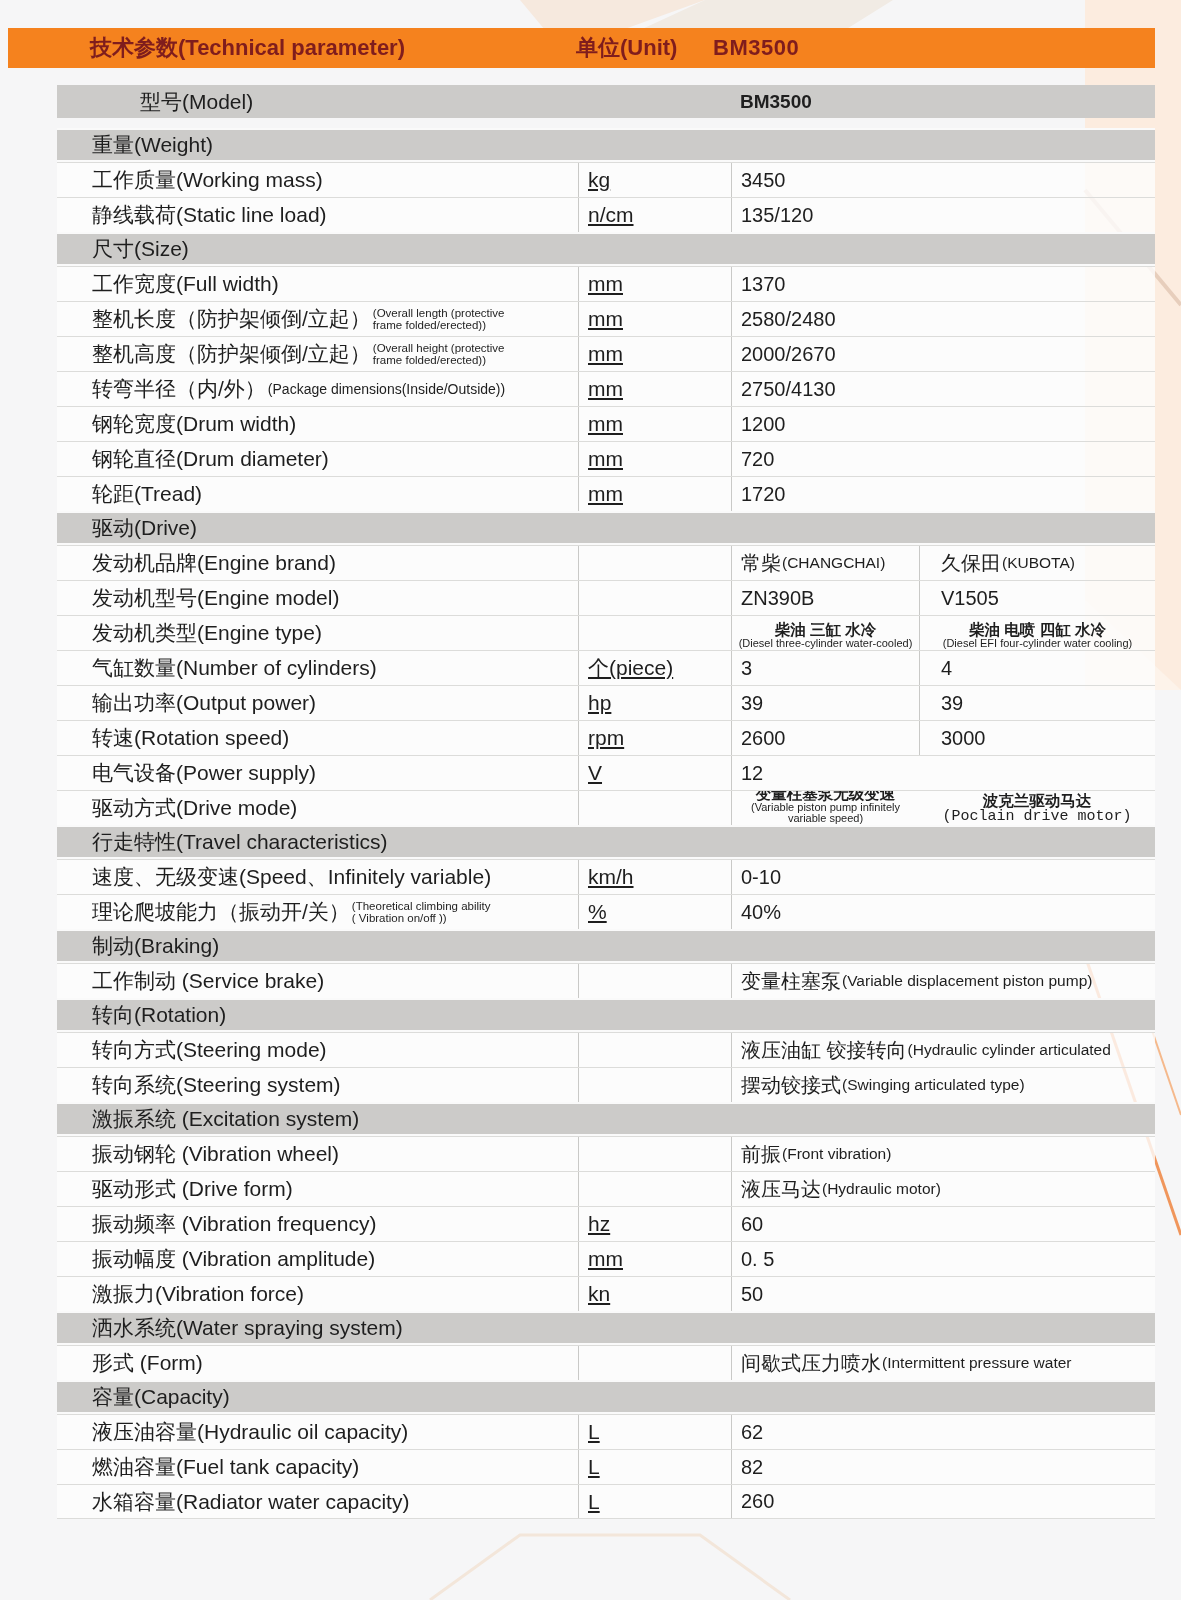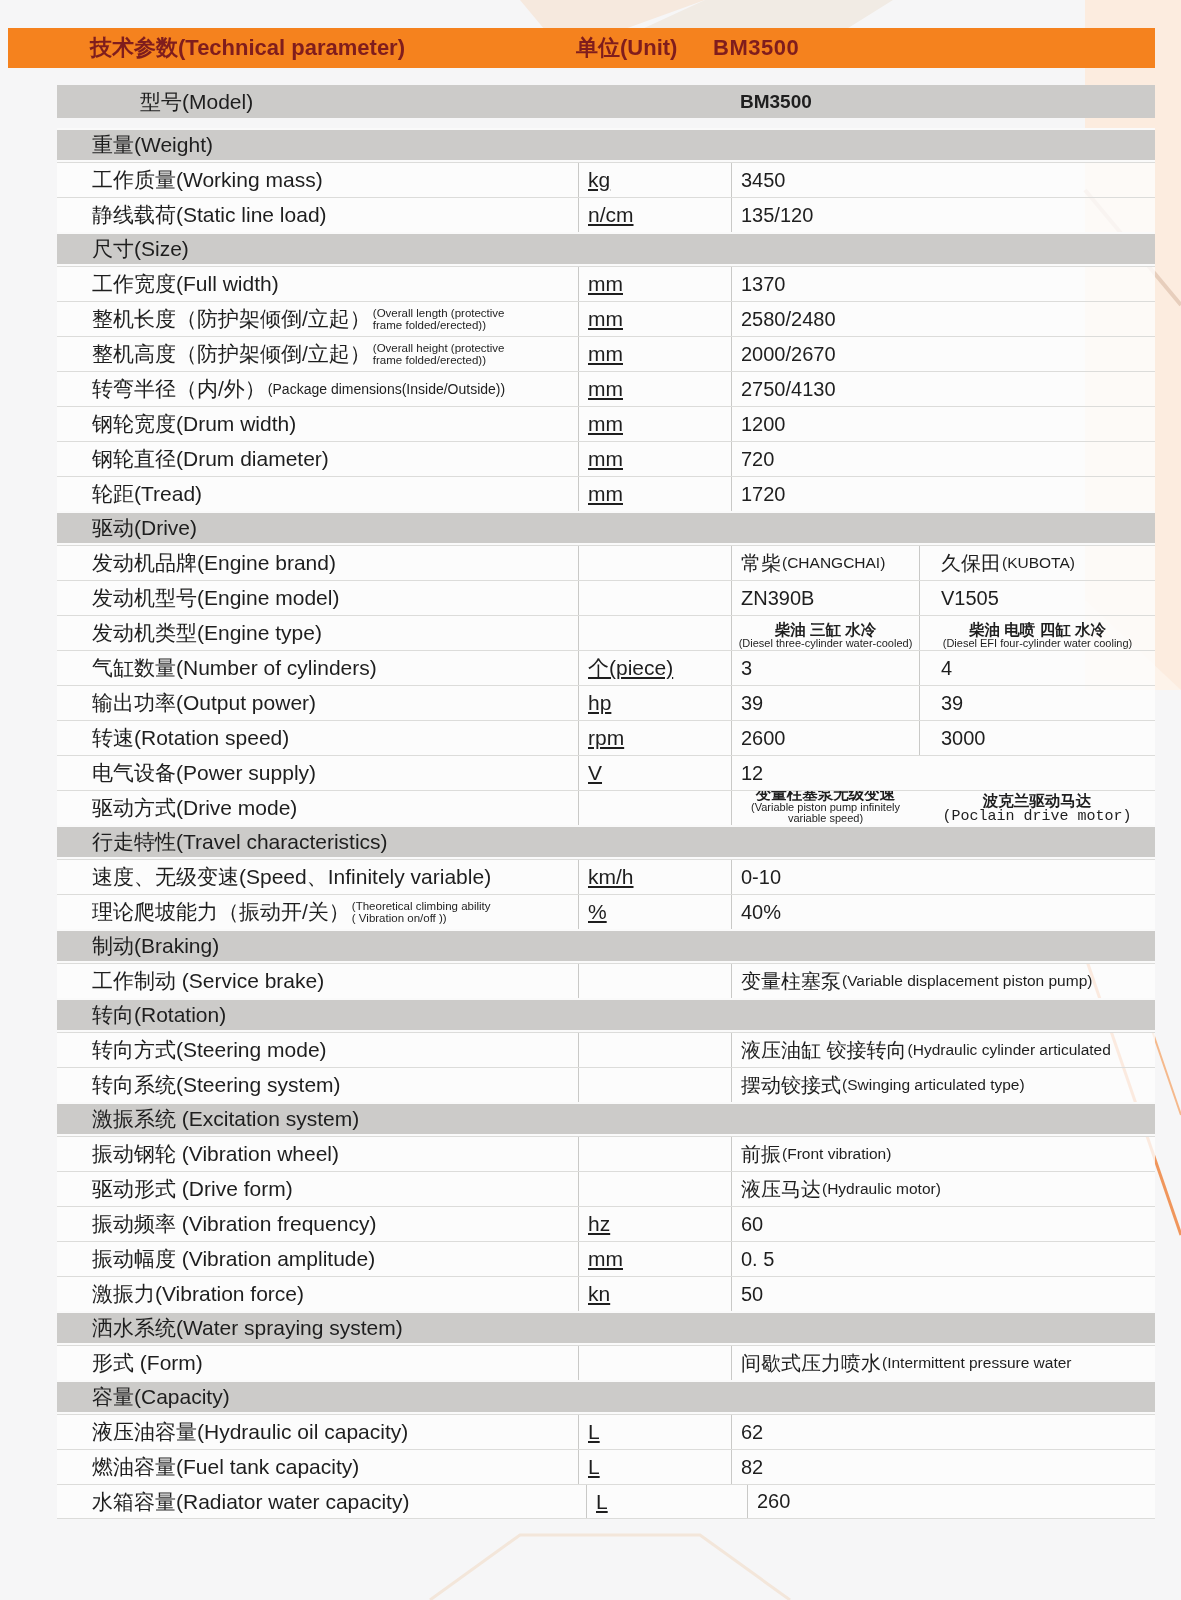--- a/index.html
+++ b/index.html
@@ -28,21 +28,21 @@
   }
   .hdrbar .t1{position:absolute;left:82px;white-space:nowrap;}
   .hdrbar .t2{position:absolute;left:568px;white-space:nowrap;}
   .hdrbar .t3{position:absolute;left:705px;white-space:nowrap;letter-spacing:.5px;}
   
   .tbl{position:absolute;left:57px;top:85px;width:1098px;z-index:2;}
   .row{position:relative;display:flex;align-items:stretch;}
   .row.model{height:33px;background:var(--gray);margin-bottom:10px;padding-left:48px;}
   .row.section{height:34px;background:var(--gray);border-top:2px solid #fafafa;border-bottom:2px solid #fafafa;}
   .row.data{height:35px;background:var(--rowbg);border-top:1px solid var(--rowline);}
-  .row.data:last-child{border-bottom:1px solid var(--rowline);gap:8px;}
+  .row.data:last-child{border-bottom:1px solid var(--rowline);}
   .lblcell{
     width:521px;flex:0 0 521px;display:flex;align-items:center;
     padding-left:35px;font-size:21px;white-space:nowrap;overflow:hidden;
   }
   .section .lblcell,.model .lblcell{width:100%;flex:1 1 auto;}
   .ann{display:inline-block;vertical-align:middle;margin-left:2px;
        font-size:11.5px;line-height:1.05;white-space:nowrap;}
   .ann.one{font-size:14px;}
   .unitcell{
     width:153px;flex:0 0 153px;border-left:1px solid var(--line);

